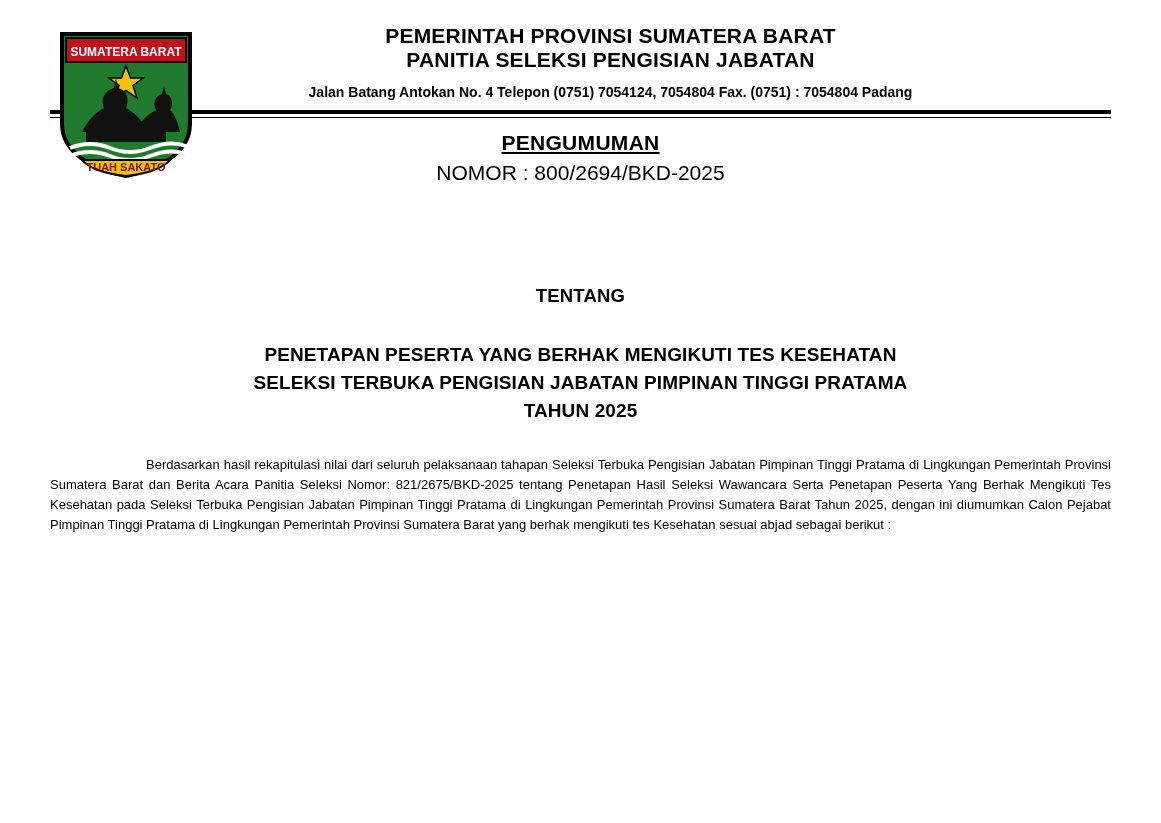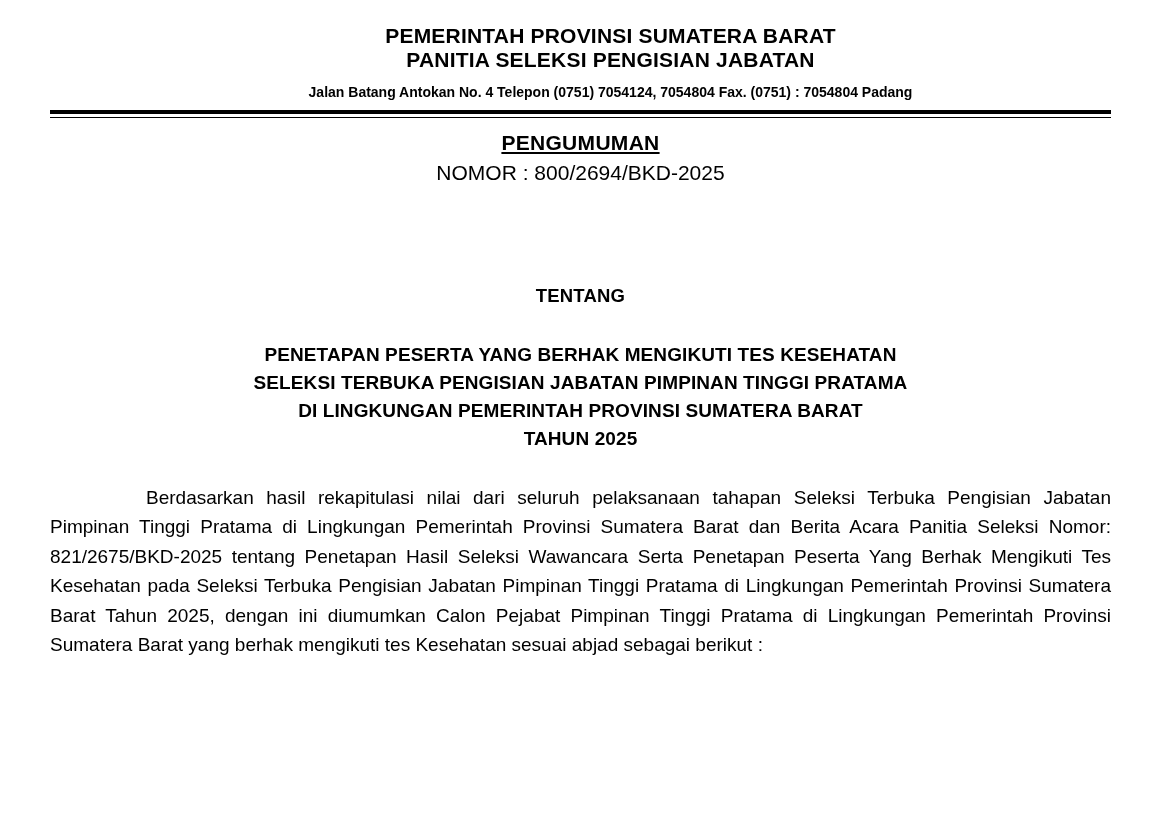--- a/index.html
+++ b/index.html
@@ -101,37 +101,60 @@
     font-weight: bold;
     font-size: 19px;
     line-height: 1.47;
     margin-top: 34px;
     letter-spacing: 0.1px;
   }
 
   
   .body-text {
     margin: 30px 50px 0 50px;
-    font-size: 19px;
+    font-size: 13px;
     line-height: 1.55;
     text-align: justify;
     text-justify: inter-word;
   }
   .body-text p {
     margin: 0;
     text-indent: 96px;
   }
 </style>
 </head>
 <body>
 
 <div class="page">
 
   <div class="letterhead">
 
+    <div class="crest">
+      <svg viewBox="0 0 140 152" width="140" height="152" aria-hidden="true">
+
+        <path d="M6 6 H134 V96 C134 124 104 142 70 148 C36 142 6 124 6 96 Z" fill="#1f7a2e" stroke="#000000" stroke-width="4"></path>
+
+        <path d="M10 10 H130 V34 H10 Z" fill="#c1121c" stroke="#000000" stroke-width="2"></path>
+        <text x="70" y="28" font-family="Liberation Sans, sans-serif" font-size="12" font-weight="bold" fill="#ffffff" text-anchor="middle">SUMATERA BARAT</text>
+
+        <polygon points="70,38 74.5,50 87,50 77,57.5 81,70 70,62.5 59,70 63,57.5 53,50 65.5,50" fill="#f2c200" stroke="#000000" stroke-width="1.5"></polygon>
+
+        <path d="M26 104 C32 92 40 84 48 80 C44 70 50 62 58 60 L60 50 L62 60
+                 C70 62 74 70 70 80 C78 84 86 92 92 104 Z" fill="#111111"></path>
+        <path d="M92 104 C98 94 106 86 114 82 C110 74 114 68 120 66 L122 58 L124 66
+                 C130 68 132 76 128 82 C134 88 136 96 138 104 Z" fill="#111111" transform="translate(-14,0)"></path>
+        <rect x="30" y="100" width="80" height="14" fill="#111111"></rect>
+
+        <path d="M14 120 Q34 112 54 120 T94 120 T130 118" stroke="#ffffff" stroke-width="4" fill="none"></path>
+        <path d="M14 128 Q34 120 54 128 T94 128 T130 126" stroke="#ffffff" stroke-width="4" fill="none"></path>
+
+        <path d="M26 132 H114 C108 140 90 146 70 148 C50 146 32 140 26 132 Z" fill="#f2c200" stroke="#000000" stroke-width="2"></path>
+        <text x="70" y="143" font-family="Liberation Sans, sans-serif" font-size="11" font-weight="bold" fill="#7a1010" text-anchor="middle">TUAH SAKATO</text>
+      </svg>
+    </div>
 
     <div class="head-text">
       <div class="head-line">PEMERINTAH PROVINSI SUMATERA BARAT</div>
       <div class="head-line">PANITIA SELEKSI PENGISIAN JABATAN</div>
       <div class="head-addr">Jalan Batang Antokan No. 4 Telepon (0751) 7054124, 7054804 Fax. (0751) : 7054804 Padang</div>
     </div>
   </div>
 
   <div class="rules">
     <div class="rule-thick"></div>
@@ -141,21 +164,20 @@
   <div class="titleblock">
     <div class="pengumuman">PENGUMUMAN</div>
     <div class="nomor">NOMOR : 800/2694/BKD-2025</div>
   </div>
 
   <div class="tentang">TENTANG</div>
 
   <div class="subject">
     <div>PENETAPAN PESERTA YANG BERHAK MENGIKUTI TES KESEHATAN</div>
     <div>SELEKSI TERBUKA PENGISIAN JABATAN PIMPINAN TINGGI PRATAMA</div>
-    <div>DI LINGKUNGAN PEMERINTAH PROVINSI SUMATERA BARAT</div>
     <div>TAHUN 2025</div>
   </div>
 
   <div class="body-text">
     <p>Berdasarkan hasil rekapitulasi nilai dari seluruh pelaksanaan tahapan Seleksi Terbuka Pengisian Jabatan Pimpinan Tinggi Pratama di Lingkungan Pemerintah Provinsi Sumatera Barat dan Berita Acara Panitia Seleksi Nomor: 821/2675/BKD-2025 tentang Penetapan Hasil Seleksi Wawancara Serta Penetapan Peserta Yang Berhak Mengikuti Tes Kesehatan pada Seleksi Terbuka Pengisian Jabatan Pimpinan Tinggi Pratama di Lingkungan Pemerintah Provinsi Sumatera Barat Tahun 2025, dengan ini diumumkan Calon Pejabat Pimpinan Tinggi Pratama di Lingkungan Pemerintah Provinsi Sumatera Barat yang berhak mengikuti tes Kesehatan sesuai abjad sebagai berikut :</p>
   </div>
 
 </div>
 
 </body></html>

